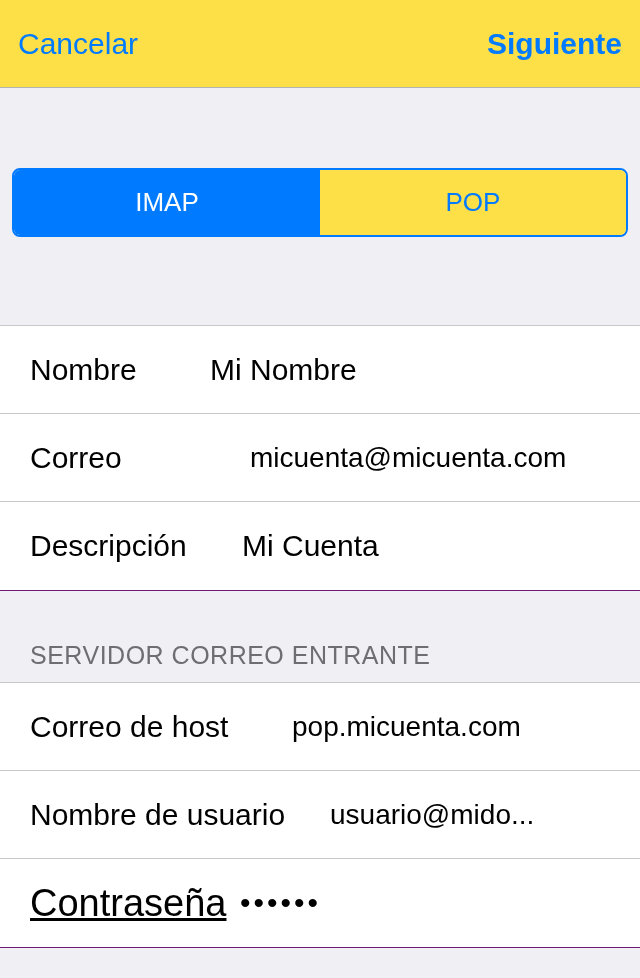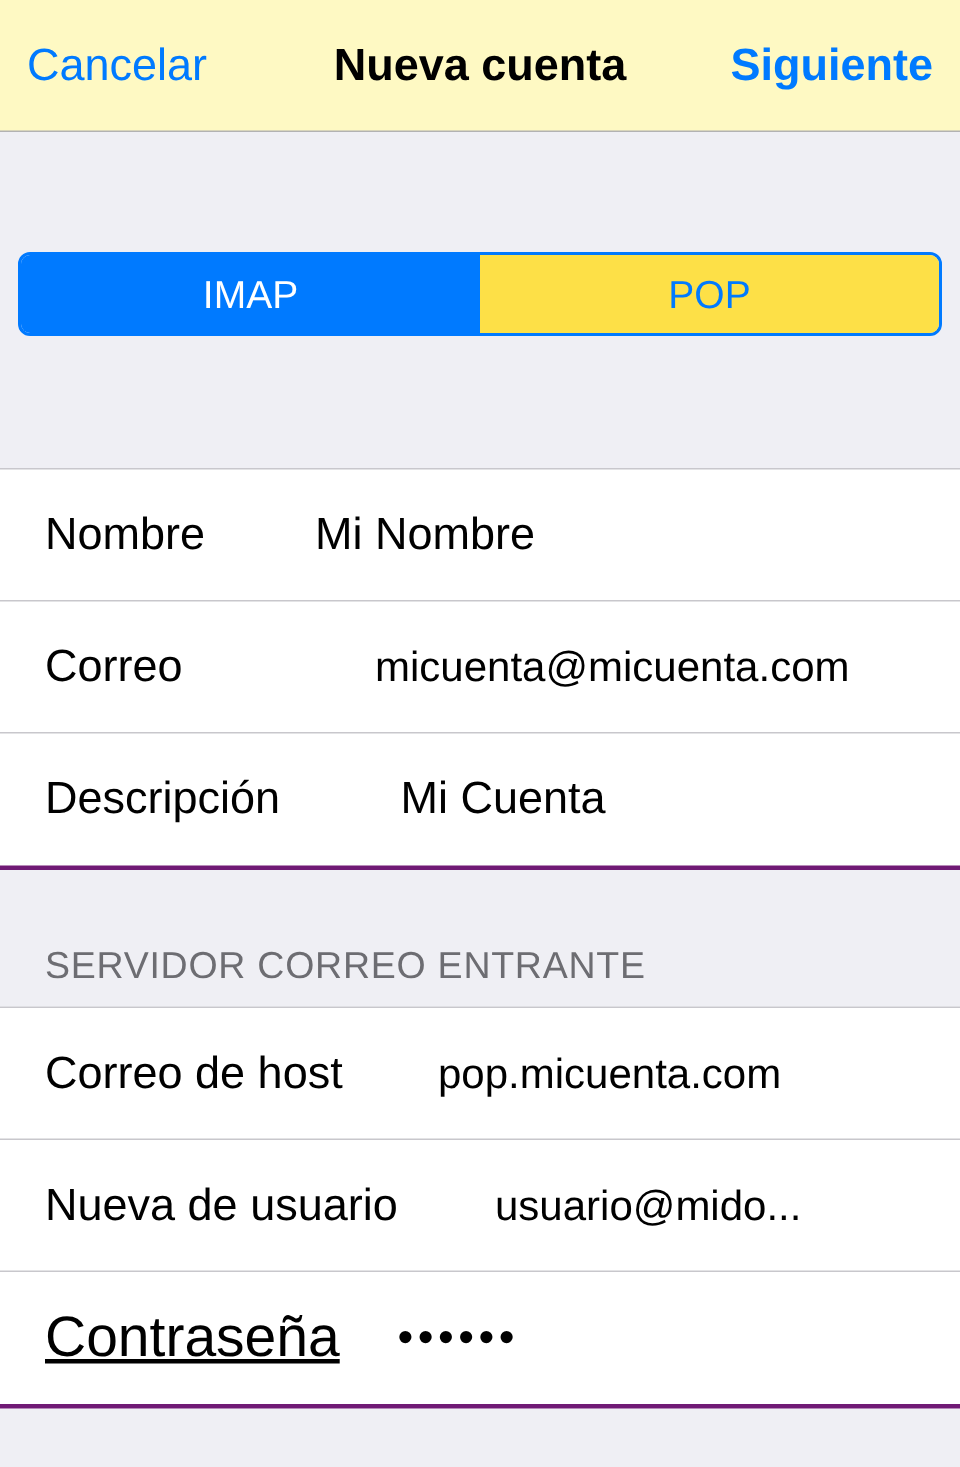--- a/index.html
+++ b/index.html
@@ -10,21 +10,21 @@
       -webkit-font-smoothing: antialiased;
     }
     body {
       background: #efeff4;
       width: 640px;
       height: 978px;
       overflow: hidden;
     }
     .navbar {
       height: 88px;
-      background: #fef9c3;
+      background: #fde047;
       border-bottom: 1px solid #b2b2b2;
       display: flex;
       align-items: center;
       justify-content: space-between;
       padding: 0 18px;
     }
     .nav-btn {
       color: #007aff;
       font-size: 30px;
       font-weight: 400;
@@ -40,21 +40,21 @@
       position: absolute;
       left: 50%;
       transform: translateX(-50%);
     }
     .spacer {
       height: 80px;
     }
     .segmented {
       display: flex;
       margin: 0 12px;
-      height: 56px;
+      height: 69px;
       border-radius: 8px;
       overflow: hidden;
       border: 2px solid #007aff;
       justify-content: flex-end;
     }
     .seg-item {
       flex: 1;
       display: flex;
       align-items: center;
       justify-content: center;
@@ -68,32 +68,31 @@
     .seg-item.inactive {
       background: #fde047;
       color: #007aff;
     }
     .spacer2 {
       height: 88px;
     }
     .group {
       background: #fff;
       border-top: 1px solid #c8c7cc;
-      border-bottom: 3px solid #701a75;
+      border-bottom: 1px solid #701a75;
     }
     .row {
       display: flex;
       align-items: center;
       height: 88px;
       padding: 0 30px 0 30px;
       border-bottom: 1px solid #c8c7cc;
     }
     .row:last-child {
       border-bottom: none;
-      gap: 25px;
     }
     .row-label {
       color: #000;
       font-size: 30px;
       font-weight: 400;
       flex-shrink: 0;
     }
     .row-value {
       color: #000000;
       font-size: 30px;
@@ -124,21 +123,20 @@
     .row-5 .row-label { width: 300px; font-size: 30px; }
     .row-5 .row-value { margin-left: 0; flex: 1; font-size: 28px; overflow: hidden; text-overflow: ellipsis; }
     .row-6 .row-label { width: 210px; font-size: 38px; text-decoration: underline; }
     .row-6 .row-value { margin-left: 0; flex: 1; font-size: 30px; letter-spacing: 3px; }
   </style>
 </head>
 <body>
 
 <div class="navbar">
   <span class="nav-btn">Cancelar</span>
-  <span class="nav-title">Nueva cuenta</span>
   <span class="nav-btn bold">Siguiente</span>
 </div>
 
 <div class="spacer"></div>
 
 <div class="segmented">
   <div class="seg-item active">IMAP</div>
   <div class="seg-item inactive">POP</div>
 </div>
 
@@ -160,20 +158,20 @@
 </div>
 
 <div class="section-header">SERVIDOR CORREO ENTRANTE</div>
 
 <div class="group">
   <div class="row row-4">
     <span class="row-label">Correo de host</span>
     <span class="row-value">pop.micuenta.com</span>
   </div>
   <div class="row row-5">
-    <span class="row-label">Nueva de usuario</span>
+    <span class="row-label">Nombre de usuario</span>
     <span class="row-value">usuario@mido...</span>
   </div>
   <div class="row row-6">
     <span class="row-label">Contraseña</span>
     <span class="row-value">••••••</span>
   </div>
 </div>
 
 </body></html>

